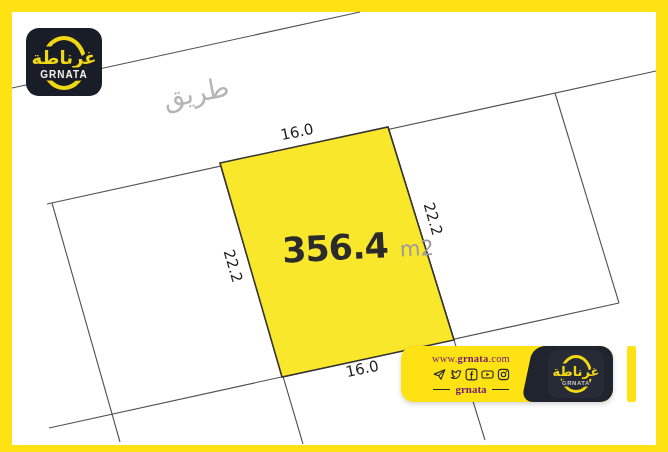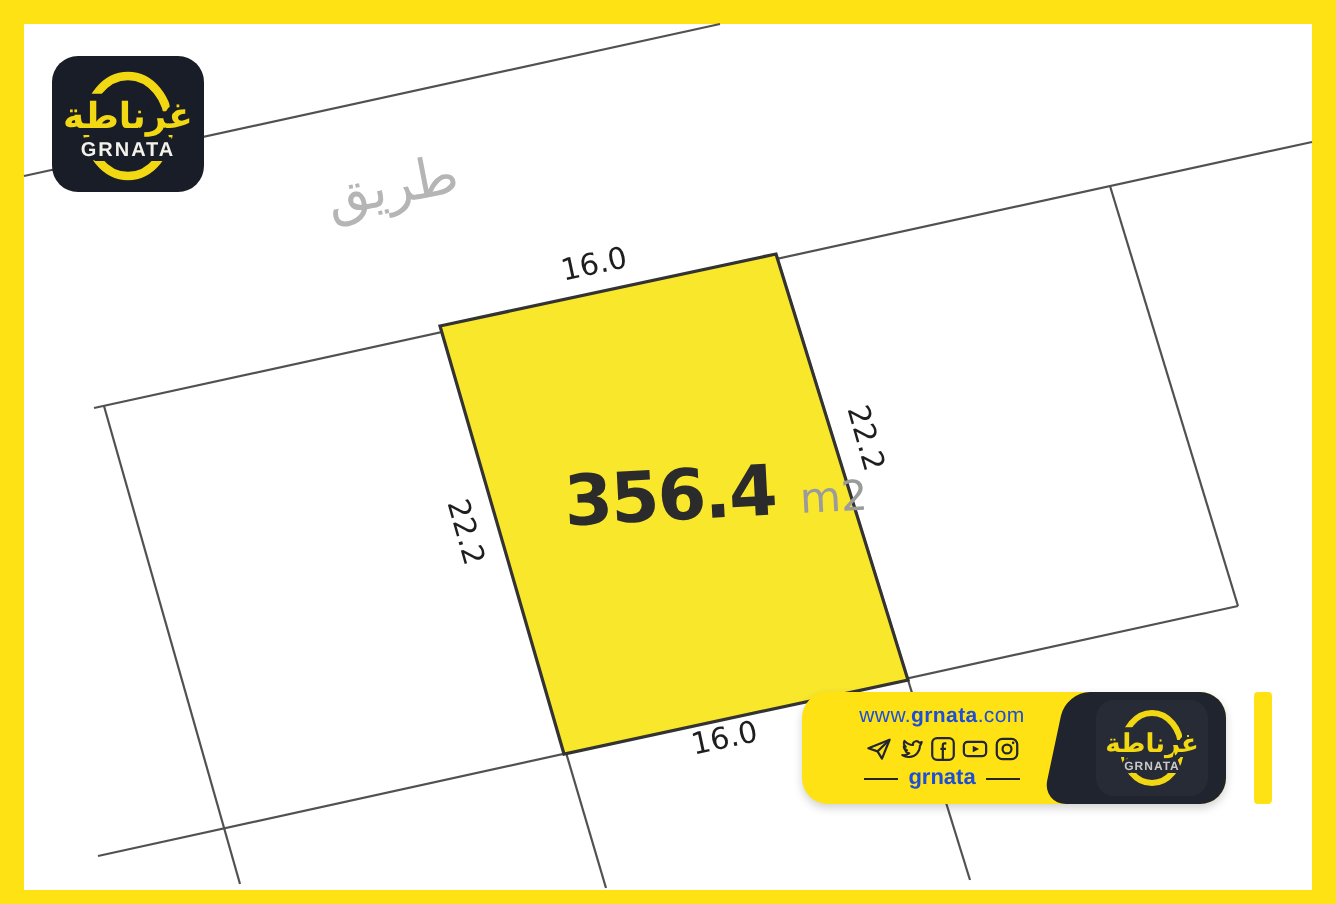--- a/index.html
+++ b/index.html
@@ -29,22 +29,22 @@
     position:absolute; top:0; bottom:0; left:132px; width:130px;
     background:#20242E; border-radius:12px;
     transform:skewX(-12deg); transform-origin:0 0;
   }
   .banner-tile{
     position:absolute; right:9px; top:4px; width:56px; height:48px;
     background:#272B36; border-radius:9px;
   }
   .banner-left{
     position:absolute; left:12px; top:7px; width:116px;
-    color:#1d4ed8; text-align:center;
-    font-family:Liberation Sans, sans-serif;
+    color:#701a75; text-align:center;
+    font-family:Liberation Serif, serif;
   }
   .site{font-size:10.5px; line-height:11px; letter-spacing:.2px; white-space:nowrap;}
   .site b{font-weight:bold;}
   .icons{display:flex; justify-content:center; align-items:center; gap:3px; margin-top:3px; height:14px;}
   .icons svg{display:block;}
   .handle{display:flex; justify-content:center; align-items:center; gap:5px; margin-top:2px;
           font-size:11px; font-weight:bold; line-height:12px;}
   .hline{display:inline-block; width:17px; height:0; border-top:1.6px solid #23262E;}
   .ybar{
     position:absolute; left:627px; top:346px; width:9px; height:56px;

